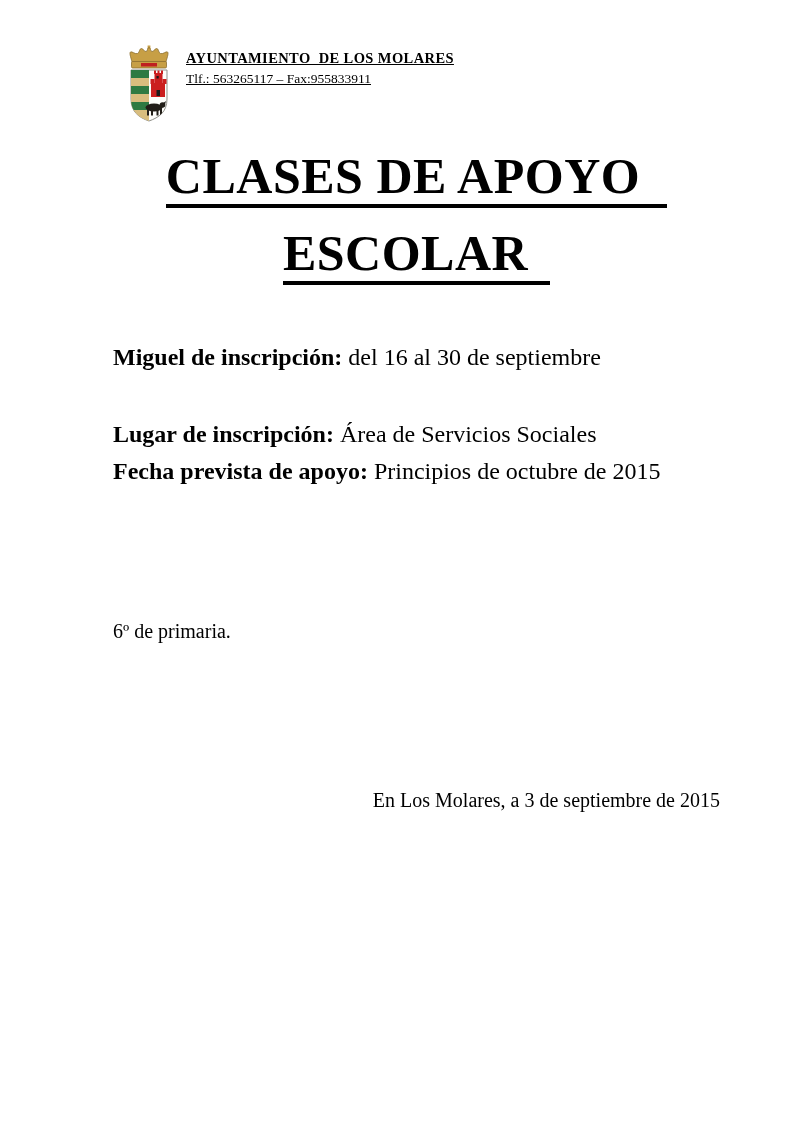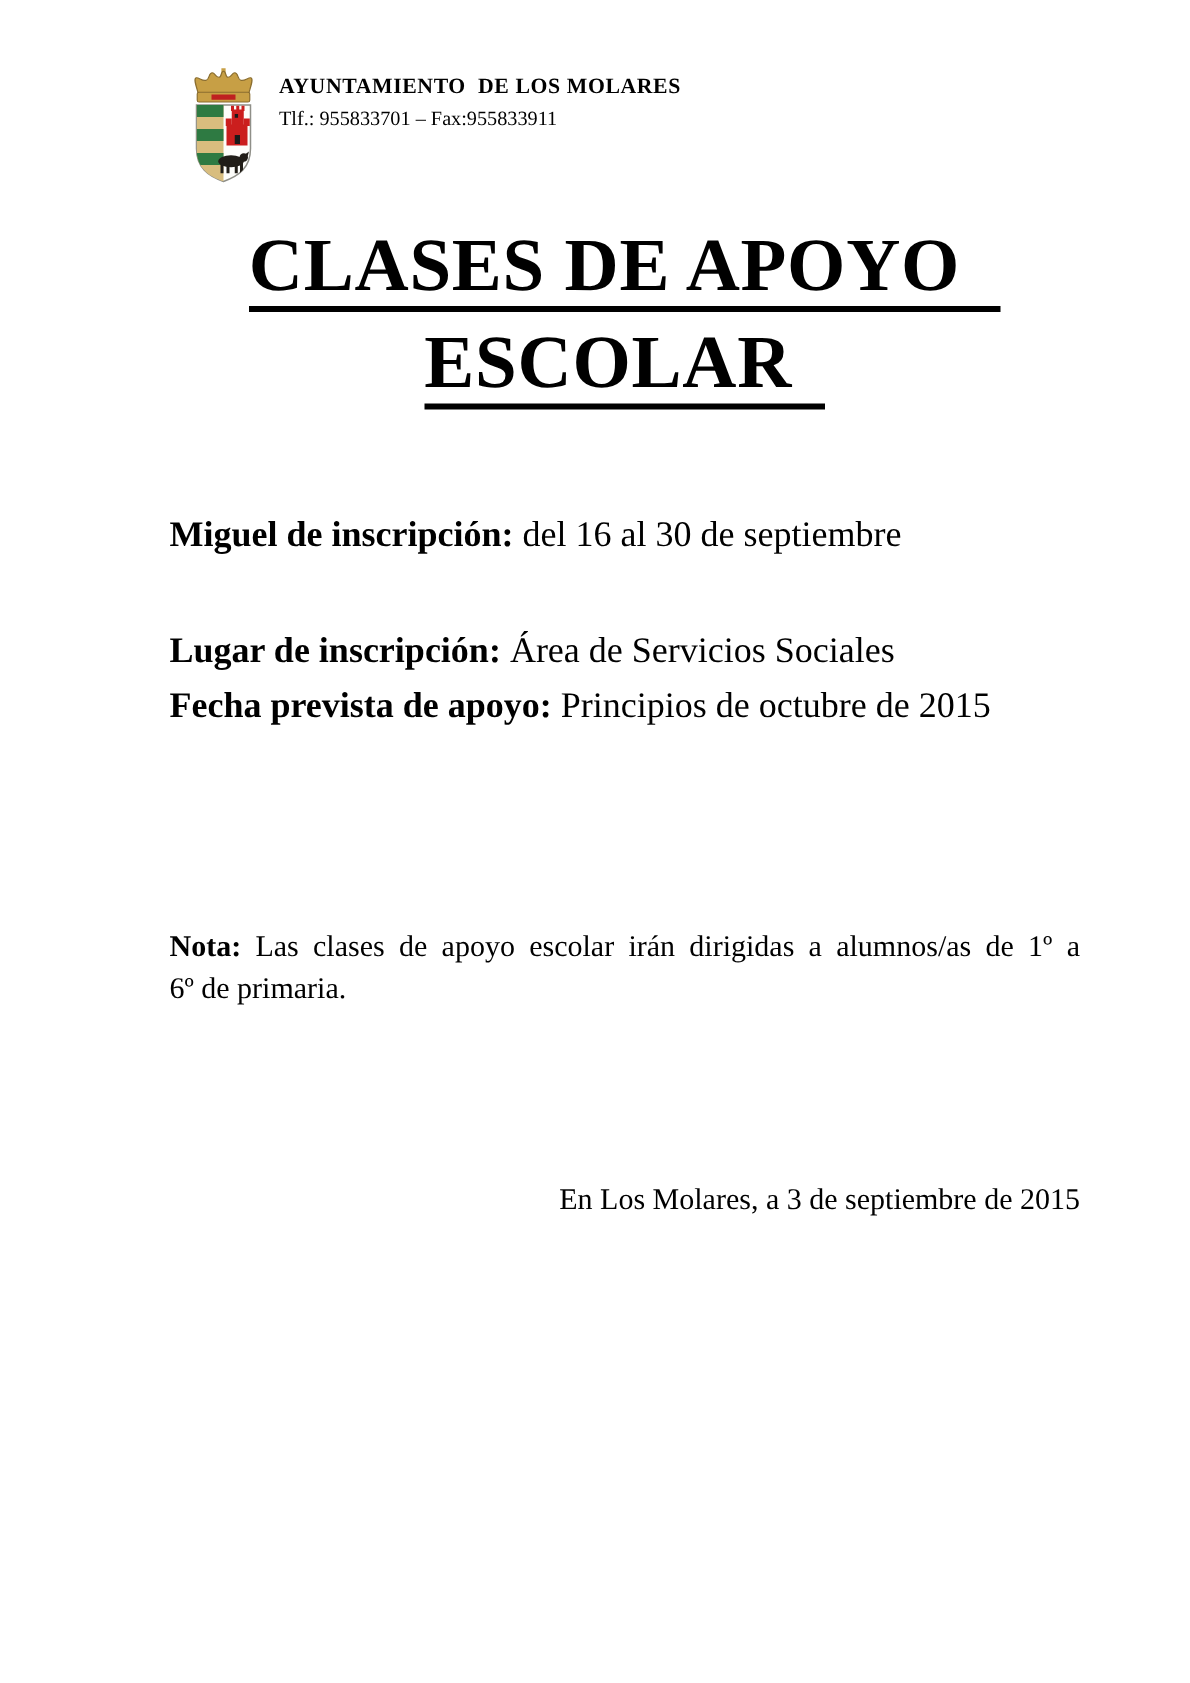--- a/index.html
+++ b/index.html
@@ -7,31 +7,31 @@
     width:793px; height:1122px;
     background:#ffffff;
     position:relative;
     font-family:"Liberation Serif","DejaVu Serif",serif;
     color:#000;
     overflow:hidden;
   }
 
   
   .crest { position:absolute; left:123px; top:45px; width:52px; height:78px; }
-  .hdr   { position:absolute; left:186px; top:49px; }
+  .hdr   { position:absolute; left:186px; top:49px;text-decoration:underline; }
   .org   { font-size:14.5px; font-weight:bold; letter-spacing:0.4px;
            white-space:pre; line-height:18px; margin:0 0 3px 0; }
   .addr  { font-size:13.5px; line-height:18.5px; white-space:pre; }
 
   
   .title { position:absolute; left:113px; top:147px; width:607px;
            text-align:center; margin:0; font-size:50px; font-weight:bold;
            letter-spacing:0.5px;text-decoration:underline; }
   .title .row { display:block; }
-  .title .row2 { margin-top:4px; }
+  .title .row2 { margin-top:16px; }
   .tline { display:inline-block; line-height:56px;
            border-bottom:4px solid #000; }
   .t1 { padding-right:27px; }
   .t2 { padding-right:22px; }
 
   
   .field { position:absolute; left:113px; width:607px; margin:0;
            font-size:24px; line-height:30px; }
   #field-plazo { top:342px; }
   #field-lugar { top:419px; }
@@ -93,21 +93,21 @@
         <rect x="28" y="63.5" width="2" height="7"></rect>
         <rect x="33.5" y="63.5" width="2" height="7"></rect>
         <rect x="37" y="62" width="2" height="8.5"></rect>
       </g>
     </g>
   </svg>
 </div>
 
 <div class="hdr">
   <div class="org">AYUNTAMIENTO  DE LOS MOLARES</div>
-  <div class="addr">Tlf.: 955833701 – Fax:955833911</div>
+  <div class="addr">Tlf.: 563265117 – Fax:955833911</div>
 </div>
 
 <h1 class="title">
   <span class="row row1"><span class="tline t1">CLASES DE APOYO</span></span>
   <span class="row row2"><span class="tline t2">ESCOLAR</span></span>
 </h1>
 
 <p class="field" id="field-plazo">
   <span class="lbl">Miguel de inscripción:</span>
   <span class="val">del 16 al 30 de septiembre</span>
@@ -117,20 +117,16 @@
   <span class="lbl">Lugar de inscripción:</span>
   <span class="val">Área de Servicios Sociales</span>
 </p>
 
 <p class="field" id="field-fecha">
   <span class="lbl">Fecha prevista de apoyo:</span>
   <span class="val">Principios de octubre de 2015</span>
 </p>
 
 <div class="note">
-  <div class="note-l1">
-    <span class="lbl">Nota:</span>
-    <span>Las clases de apoyo escolar irán dirigidas a alumnos/as de 1º a</span>
-  </div>
   <div class="note-l2">6º de primaria.</div>
 </div>
 
 <div class="dateline">En Los Molares, a 3 de septiembre de 2015</div>
 
 </body></html>

